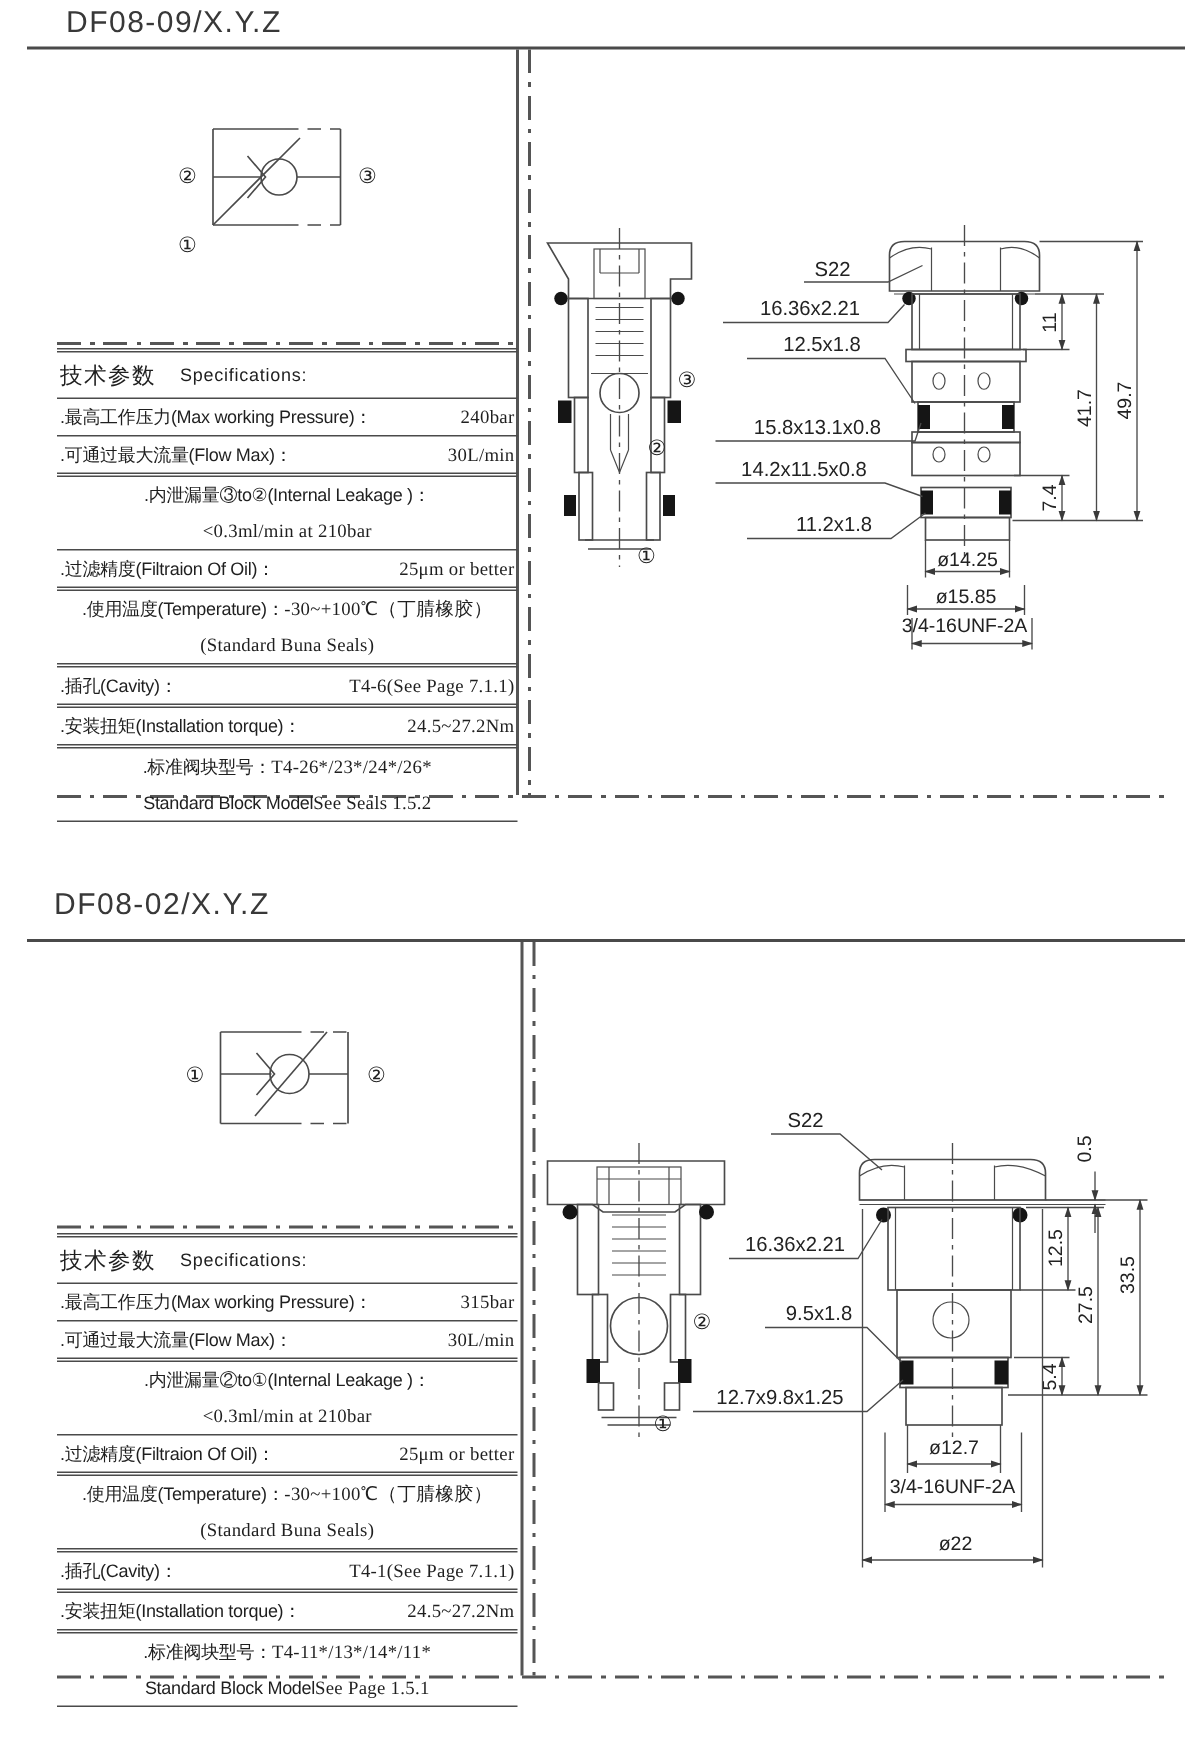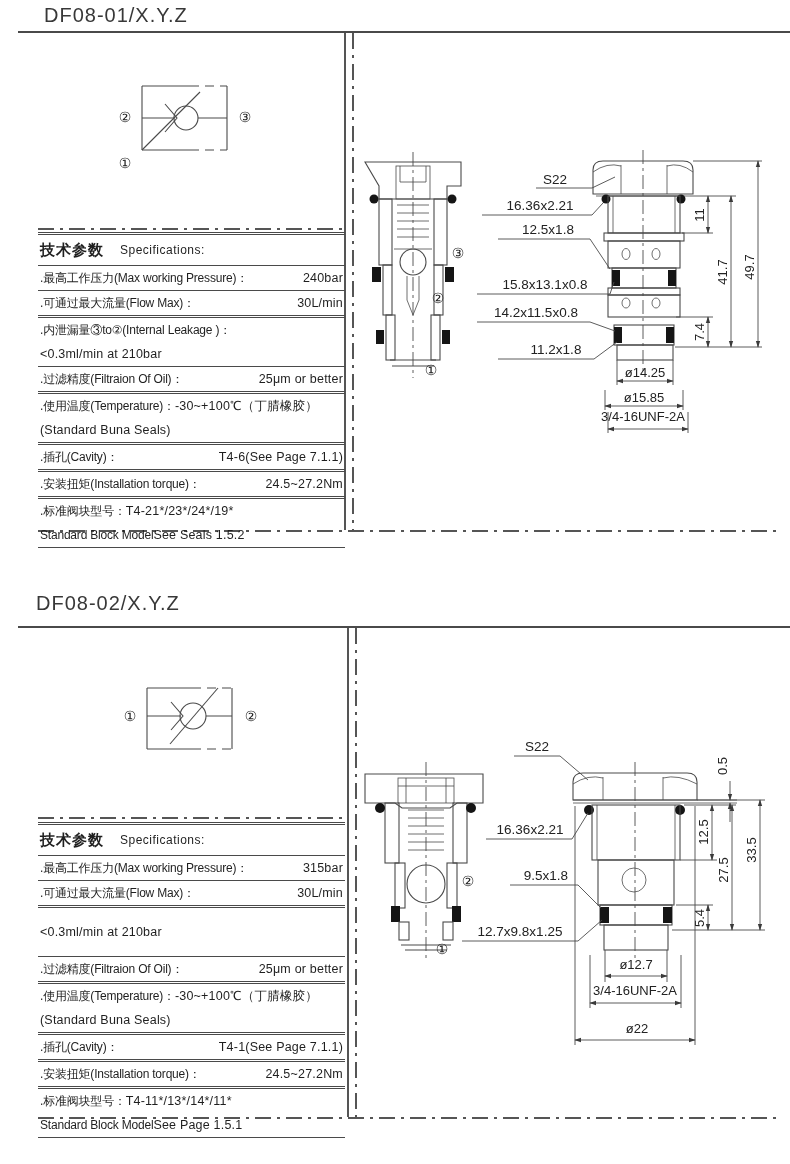--- a/index.html
+++ b/index.html
@@ -7,46 +7,46 @@
         font-family:"Liberation Sans", sans-serif;color:#1f1f1f;}
   .title{position:absolute;font-size:20px;font-weight:400;color:#383838;letter-spacing:1px;white-space:nowrap;}
   .rule{position:absolute;left:18px;width:772px;height:2px;background:#4a4a4a;}
   .vsolid{position:absolute;width:1.5px;background:#555;}
   .vdash{position:absolute;width:1.5px;
     background:repeating-linear-gradient(180deg,#555 0 16px,transparent 16px 22px,#555 22px 25px,transparent 25px 31px);}
   .hdash{position:absolute;height:1.5px;
     background:repeating-linear-gradient(90deg,#555 0 16px,transparent 16px 22px,#555 22px 25px,transparent 25px 31px);}
   .spec-table{position:absolute;width:307px;border-top:3px double #4a4a4a;border-bottom:1.4px solid #4a4a4a;}
   .sh{height:30px;display:flex;align-items:center;gap:16px;padding:0 2px;}
-  .shcn{font-size:15px;font-weight:700;letter-spacing:1px;}
+  .shcn{font-size:15px;font-weight:400;letter-spacing:1px;}
   .shen{font-size:12px;font-weight:400;letter-spacing:0.5px;}
   .sr{display:flex;justify-content:space-between;align-items:center;height:24px;
       padding:0 2px;border-top:1.4px solid #4a4a4a;font-size:12px;white-space:nowrap;}
   .sr.two{height:48px;flex-direction:column;align-items:stretch;justify-content:center;padding:0 2px;}
-  .sr.two .ln{display:flex;justify-content:flex-start;align-items:center;height:24px;}
+  .sr.two .ln{display:flex;justify-content:center;align-items:center;height:24px;}
   .sr.dbl{border-top:3px double #4a4a4a;}
   .sl{font-size:12px;letter-spacing:-0.2px;}
-  .sv{font-size:12.5px;letter-spacing:0.2px;}
+  .sv{font-size:12.5px;letter-spacing:0.2px;font-family:Liberation Serif, serif;}
   svg{position:absolute;overflow:visible;}
   svg text{font-family:"Liberation Sans", sans-serif;fill:#222;}
   .dimtxt{font-size:13px;}
   .calltxt{font-size:13.5px;}
   .porttxt{font-size:14px;}
   .ln-main{stroke:#4a4a4a;stroke-width:1.1;fill:none;}
   .ln-thin{stroke:#4a4a4a;stroke-width:0.8;fill:none;}
   .ln-dim{stroke:#4a4a4a;stroke-width:0.9;fill:none;}
   .ln-cl{stroke:#4a4a4a;stroke-width:0.9;fill:none;stroke-dasharray:14 4 3 4;}
   .blk{fill:#151515;stroke:none;}
 </style>
 </head>
 <body>
 
 <div class="page">
 
-  <div class="title" style="left:44px;top:4px;">DF08-01/X.Y.Z</div>
+  <div class="title" style="left:44px;top:4px;">DF08-09/X.Y.Z</div>
   <div class="rule" style="top:31px;"></div>
   <div class="vsolid" style="left:344px;top:33px;height:497px;"></div>
   <div class="vdash" style="left:352px;top:33px;height:497px;"></div>
   <div class="hdash" style="left:38px;top:228px;width:307px;"></div>
   <div class="hdash" style="left:38px;top:530px;width:742px;"></div>
 
   <svg style="left:105px;top:75px;" width="165" height="105" viewBox="105 75 165 105">
     <path class="ln-main" d="M142,86 H190"></path>
     <path class="ln-main" d="M190,86 H227" stroke-dasharray="9 6"></path>
     <path class="ln-main" d="M142,150 H190"></path>
@@ -101,21 +101,21 @@
         <span class="sl">.插孔(Cavity)：</span>
         <span class="sv">T4-6(See Page 7.1.1)</span>
       </div>
     <div class="sr dbl">
         <span class="sl">.安装扭矩(Installation torque)：</span>
         <span class="sv">24.5~27.2Nm</span>
       </div>
     <div class="sr two dbl">
       <div class="ln">
           <span class="sl">.标准阀块型号：</span>
-          <span class="sv">T4-21*/23*/24*/19*</span>
+          <span class="sv">T4-26*/23*/24*/26*</span>
         </div>
       <div class="ln">
           <span class="sl">Standard Block Model</span>
           <span class="sv">See Seals 1.5.2</span>
         </div>
     </div>
   </div>
 
   <svg style="left:355px;top:140px;" width="430" height="305" viewBox="355 140 430 305">
     <defs>
@@ -246,20 +246,23 @@
     <div class="sr">
         <span class="sl">.最高工作压力(Max working Pressure)：</span>
         <span class="sv">315bar</span>
       </div>
     <div class="sr">
         <span class="sl">.可通过最大流量(Flow Max)：</span>
         <span class="sv">30L/min</span>
       </div>
     <div class="sr two dbl">
       <div class="ln">
+          <span class="sl">.内泄漏量②to①(Internal Leakage )：</span>
+        </div>
+      <div class="ln">
           <span class="sl"></span>
           <span class="sv">&lt;0.3ml/min at 210bar</span>
         </div>
     </div>
     <div class="sr">
         <span class="sl">.过滤精度(Filtraion Of Oil)：</span>
         <span class="sv">25μm or better</span>
       </div>
     <div class="sr two dbl">
       <div class="ln">

